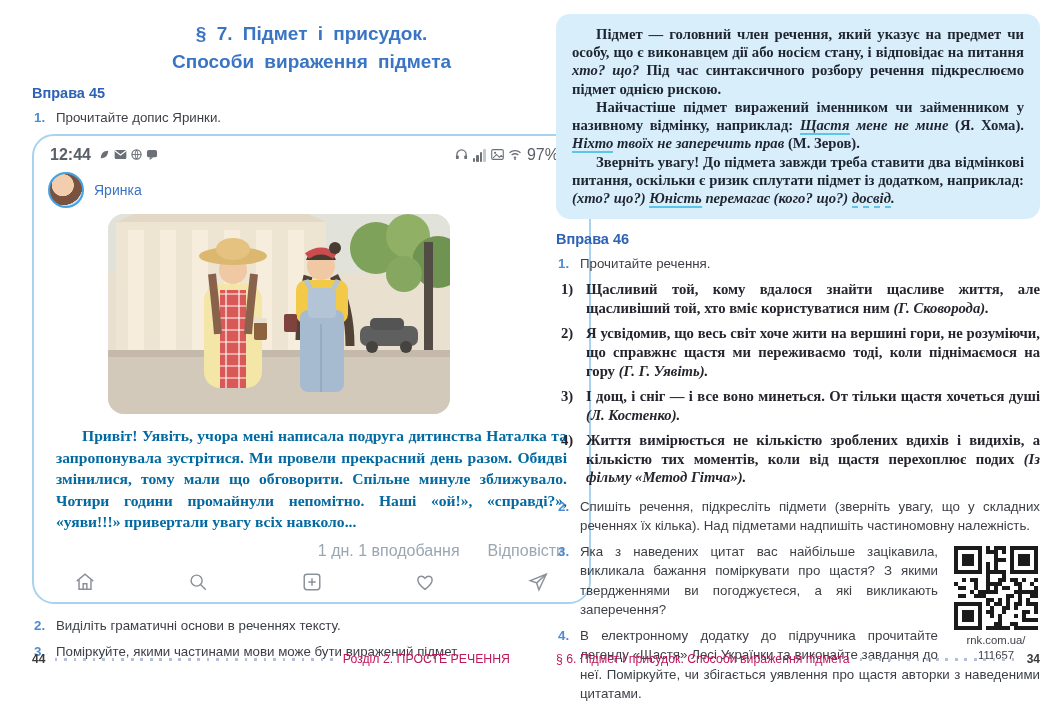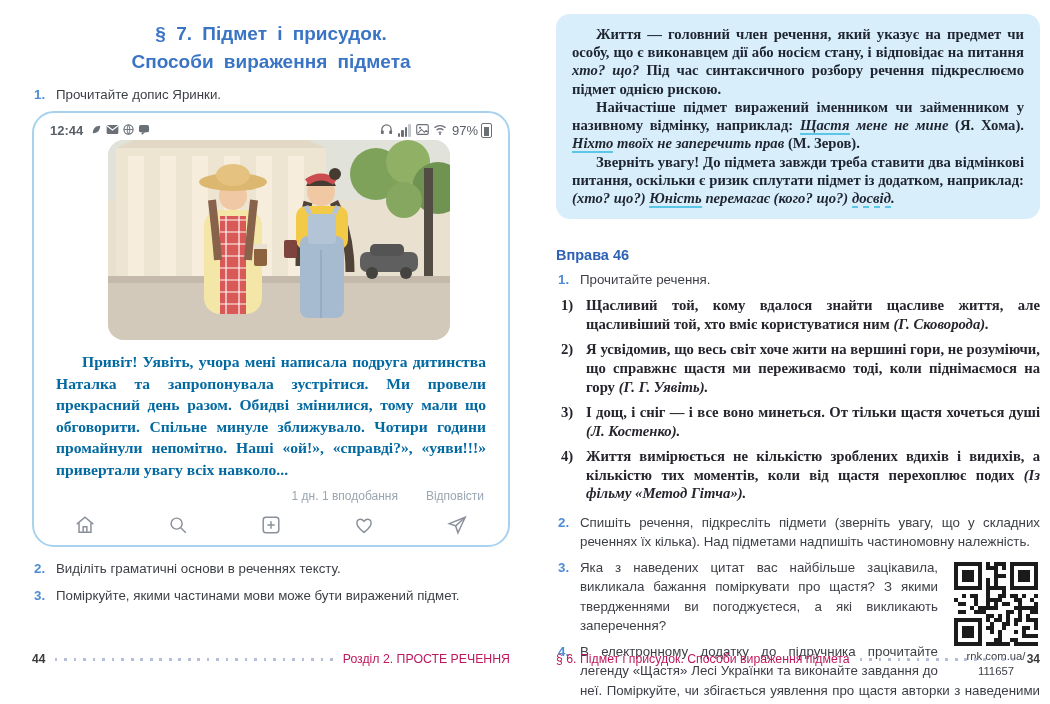--- a/index.html
+++ b/index.html
@@ -1,50 +1,50 @@
 <!DOCTYPE html>
 <html><head>
 <meta charset="utf-8">
 <style>
   html,body{margin:0;padding:0;}
   body{width:1050px;height:704px;background:#ffffff;position:relative;overflow:hidden;
        font-family:"Liberation Sans",sans-serif;color:#3c3f45;}
   .page{position:absolute;top:0;}
-  .page-left{left:32px;width:478px;padding-top:20px;}
+  .page-left{left:32px;width:559px;padding-top:20px;}
   .page-right{left:556px;width:484px;padding-top:14px;}
 
   
   .title{text-align:center;color:#3a74c4;font-size:19px;font-weight:700;line-height:1.45;
          word-spacing:5px;margin:0 0 10px;}
   .ex-label{color:#2d62b5;font-weight:700;font-size:14.5px;margin:10px 0 4px;}
   .task{font-size:13.3px;line-height:1.45;margin:7px 0;position:relative;padding-left:24px;
         text-align:justify;}
   .task .num{position:absolute;left:2px;top:0;color:#4d8bd3;font-weight:700;}
 
   
   .phone{margin-top:4px;border:2px solid #a8d2ee;border-radius:22px;background:#fff;
          padding:8px 0 6px;}
-  .statusbar{display:flex;align-items:center;padding:2px 16px;font-size:13px;color:#5a6068;}
+  .statusbar{display:flex;align-items:center;padding:2px 16px;font-size:16px;color:#5a6068;}
   .statusbar .time{font-weight:700;color:#5a6068;margin-right:6px;}
   .st-ic{display:inline-block;margin:0 2px;}
   .spacer{flex:1;}
   .sigbars{display:inline-flex;align-items:flex-end;gap:1px;margin:0 3px;}
   .sigbars i{display:block;width:2.5px;background:#6b7077;border-radius:1px;}
   .batt{display:inline-flex;align-items:center;margin-left:3px;}
   .batt .shell{width:9px;height:13px;border:1.3px solid #6b7077;border-radius:2px;position:relative;}
   .batt .shell::before{content:"";position:absolute;left:2px;right:2px;bottom:1px;top:3px;background:#6b7077;}
   .userrow{display:flex;align-items:center;gap:10px;padding:6px 14px 6px;}
   .avatar{width:36px;height:36px;border-radius:50%;border:2px solid #45a2e2;box-sizing:border-box;
           background:radial-gradient(circle at 40% 35%,#f2cdae 0 38%,#7a5340 40% 70%,#c9dff0 71%);}
   .username{color:#3a74c4;font-size:14px;}
   .photo{margin-left:74px;width:342px;height:200px;border-radius:16px;overflow:hidden;background:#dfe7ec;}
   .post{padding:11px 22px 2px;font-family:"Liberation Serif",serif;font-weight:700;
         font-size:15.6px;line-height:1.38;color:#0369a1;text-align:justify;text-indent:26px;}
   .metarow{display:flex;justify-content:flex-end;gap:28px;padding:7px 24px 2px;
-           color:#9aa6b2;font-size:12px;}
+           color:#9aa6b2;font-size:16px;}
   .navrow{display:flex;justify-content:space-between;align-items:center;padding:9px 40px 3px;}
   .navrow svg{display:block;}
 
   
   .rulebox{background:#d9eefb;border-radius:14px;padding:11px 16px 12px;
            font-family:"Liberation Serif",serif;font-weight:700;font-size:14.7px;
            line-height:1.24;color:#1e2530;text-align:justify;}
   .rulebox p{margin:0;text-indent:24px;}
   .seg-i{font-style:italic;}
   .seg-u{border-bottom:2px solid #5bc6e8;}
@@ -71,20 +71,21 @@
 </style>
 </head>
 <body>
 
 <div class="page page-left">
   <div class="title">
     <div>§ 7. Підмет і присудок.</div>
     <div>Способи вираження підмета</div>
   </div>
 
+  <div class="ex-label">Вправа 45</div>
 
   <div class="task">
     <span class="num">1.</span>
     <span>Прочитайте допис Яринки.</span>
   </div>
 
   <div class="phone">
     <div class="statusbar">
       <span class="time">12:44</span>
       <span class="st-ic">
@@ -136,20 +137,24 @@
             <path d="M1.5 4 a9 9 0 0 1 12 0 M3.8 6.6 a6 6 0 0 1 7.4 0 M6 9.2 a3 3 0 0 1 3 0" stroke="#6b7077" stroke-width="1.4" fill="none"></path>
             <circle cx="7.5" cy="10.8" r="1.1" fill="#6b7077"></circle>
           </svg>
       </span>
       <span style="margin-left:3px;">97%</span>
       <span class="batt">
           <span class="shell"></span>
         </span>
     </div>
 
+    <div class="userrow">
+      <div class="avatar"></div>
+      <div class="username">Яринка</div>
+    </div>
 
     <div class="photo">
       <svg width="342" height="200" viewBox="0 0 342 200">
         <rect width="342" height="200" fill="#e8e2d6"></rect>
         <rect x="0" y="0" width="342" height="60" fill="#dfe4e2"></rect>
         <rect x="8" y="8" width="210" height="132" fill="#ece6da"></rect>
         <polygon points="8,8 218,8 200,0 26,0" fill="#e0d9cb"></polygon>
         <g fill="#f6f1e6">
           <rect x="20" y="16" width="16" height="120"></rect>
             <rect x="52" y="16" width="16" height="120"></rect>
@@ -246,26 +251,26 @@
     <span>Виділіть граматичні основи в реченнях тексту.</span>
   </div>
   <div class="task">
     <span class="num">3.</span>
     <span>Поміркуйте, якими частинами мови може бути виражений підмет.</span>
   </div>
 </div>
 
 <div class="page page-right">
   <div class="rulebox">
-    <p><span>Життя — головний член речення, який указує на предмет чи особу, що є виконавцем дії або носієм стану, і відповідає на питання </span><span class="seg-i">хто? що?</span><span> Під час синтаксичного розбору речення підкреслюємо підмет однією рискою.</span></p>
+    <p><span>Підмет — головний член речення, який указує на предмет чи особу, що є виконавцем дії або носієм стану, і відповідає на питання </span><span class="seg-i">хто? що?</span><span> Під час синтаксичного розбору речення підкреслюємо підмет однією рискою.</span></p>
     <p><span>Найчастіше підмет виражений іменником чи займенником у називному відмінку, наприклад: </span><span class="seg-i seg-u">Щастя</span><span class="seg-i"> мене не мине</span><span> (Я. Хома). </span><span class="seg-i seg-u">Ніхто</span><span class="seg-i"> твоїх не заперечить прав</span><span> (М. Зеров).</span></p>
     <p><span>Зверніть увагу! До підмета завжди треба ставити два відмінкові питання, оскільки є ризик сплутати підмет із додатком, наприклад: </span><span class="seg-i">(хто? що?)</span><span> </span><span class="seg-i seg-u">Юність</span><span class="seg-i"> перемагає </span><span class="seg-i">(кого? що?)</span><span> </span><span class="seg-i seg-du">досвід</span><span class="seg-i">.</span></p>
   </div>
 
-  <div class="ex-label" style="margin-top:28px;">Вправа 46</div>
+  <div class="ex-label" style="margin-top:12px;">Вправа 46</div>
 
   <div class="task">
     <span class="num">1.</span>
     <span>Прочитайте речення.</span>
   </div>
 
   <div class="sent">
     <span class="snum">1)</span>
     <span><span>Щасливий той, кому вдалося знайти щасливе життя, але щасливіший той, хто вміє користуватися ним </span><span class="seg-i">(Г. Сковорода).</span></span>
   </div>

